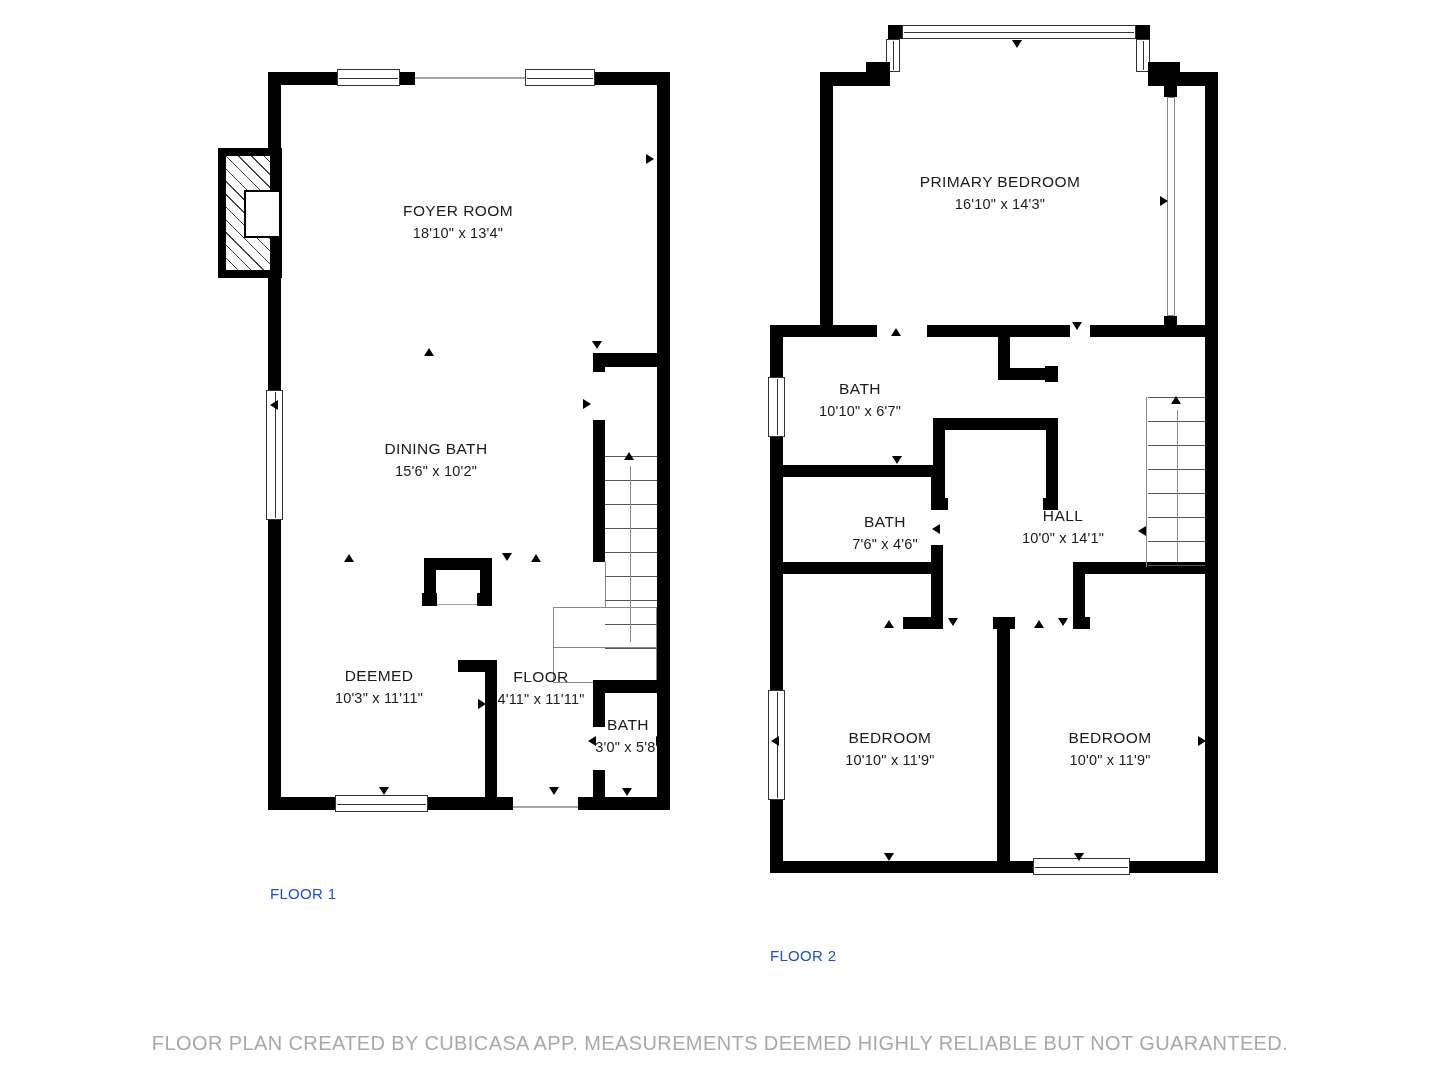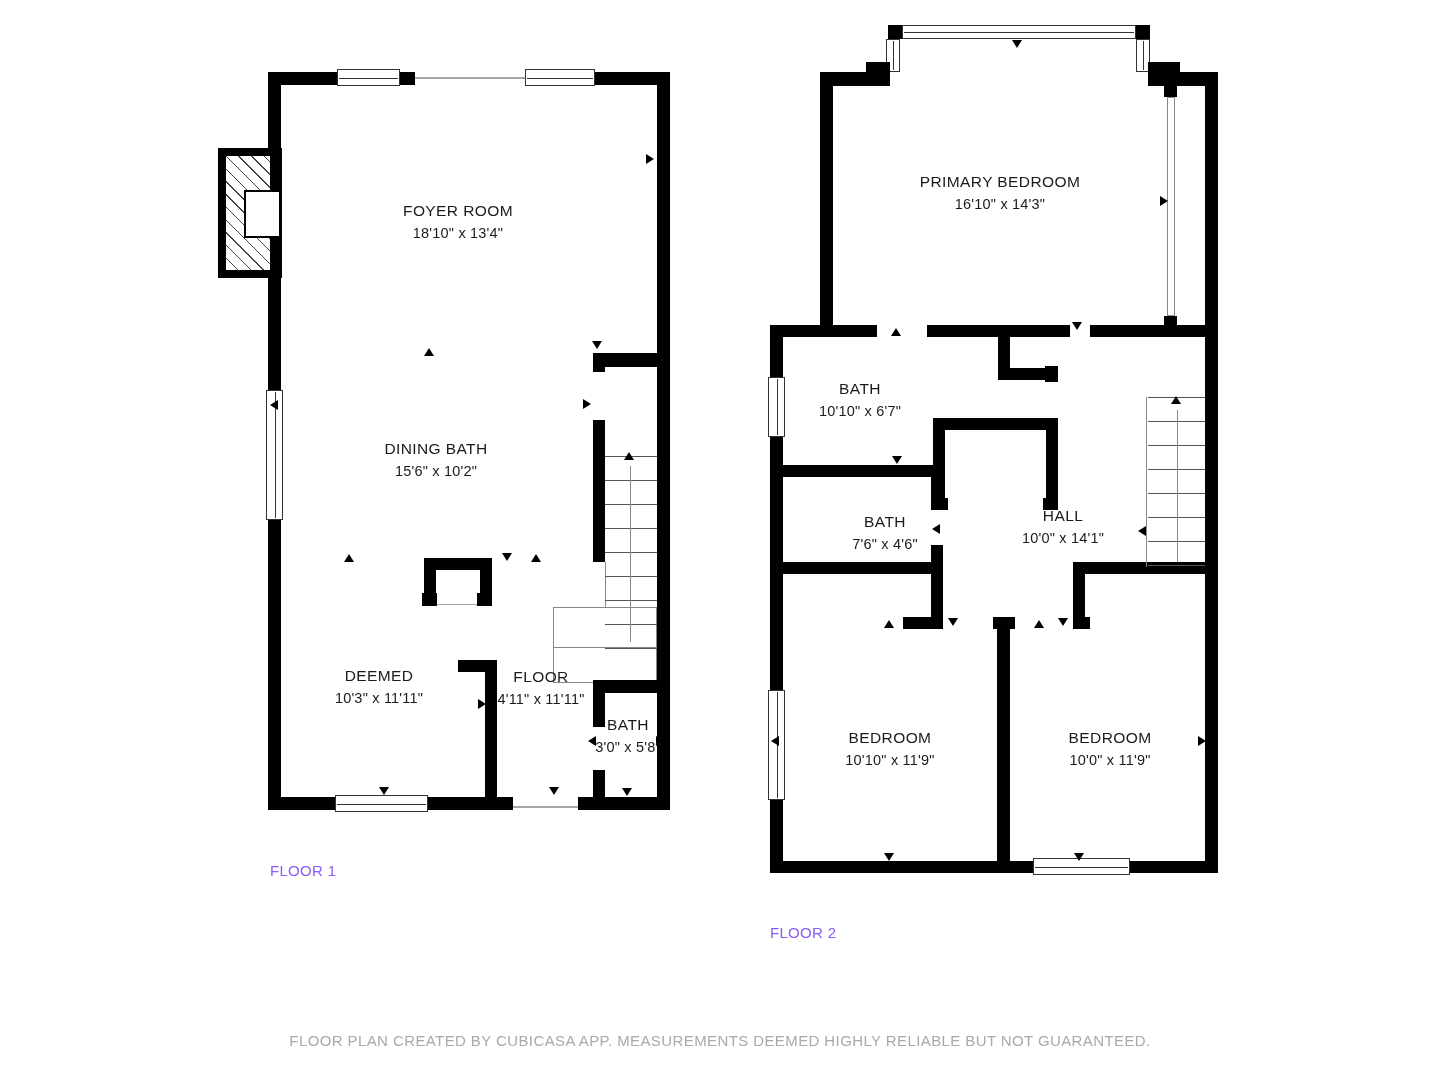--- a/index.html
+++ b/index.html
@@ -18,23 +18,23 @@
   .outline{position:absolute;background:#fff;border:1px solid #888;box-sizing:border-box;}
   .tri{position:absolute;width:0;height:0;}
   .tri.up{border-left:5px solid transparent;border-right:5px solid transparent;border-bottom:8px solid #000;}
   .tri.down{border-left:5px solid transparent;border-right:5px solid transparent;border-top:8px solid #000;}
   .tri.left{border-top:5px solid transparent;border-bottom:5px solid transparent;border-right:8px solid #000;}
   .tri.right{border-top:5px solid transparent;border-bottom:5px solid transparent;border-left:8px solid #000;}
   .room-label{position:absolute;transform:translateX(-50%);text-align:center;white-space:nowrap;
               color:#1b1b1b;line-height:22px;}
   .room-label .nm{display:block;font-size:15.5px;letter-spacing:.4px;}
   .room-label .dm{display:block;font-size:14.5px;letter-spacing:.2px;}
-  .floor-label{position:absolute;font-size:15px;color:#8b5cf6;letter-spacing:.3px;}
+  .floor-label{position:absolute;font-size:15px;color:#1d4ed8;letter-spacing:.3px;margin-top:23px;}
   .footer{position:absolute;left:0;top:1032px;width:1440px;text-align:center;
-          font-size:15px;color:#a9a9a9;letter-spacing:.4px;}
+          font-size:20px;color:#a9a9a9;letter-spacing:.4px;}
 </style>
 </head>
 <body>
 
 <div class="canvas">
 
   <div>
 
     <div class="w" style="left:268px;top:72px;width:69px;height:13px"></div>
     <div class="w" style="left:400px;top:72px;width:15px;height:13px"></div>

